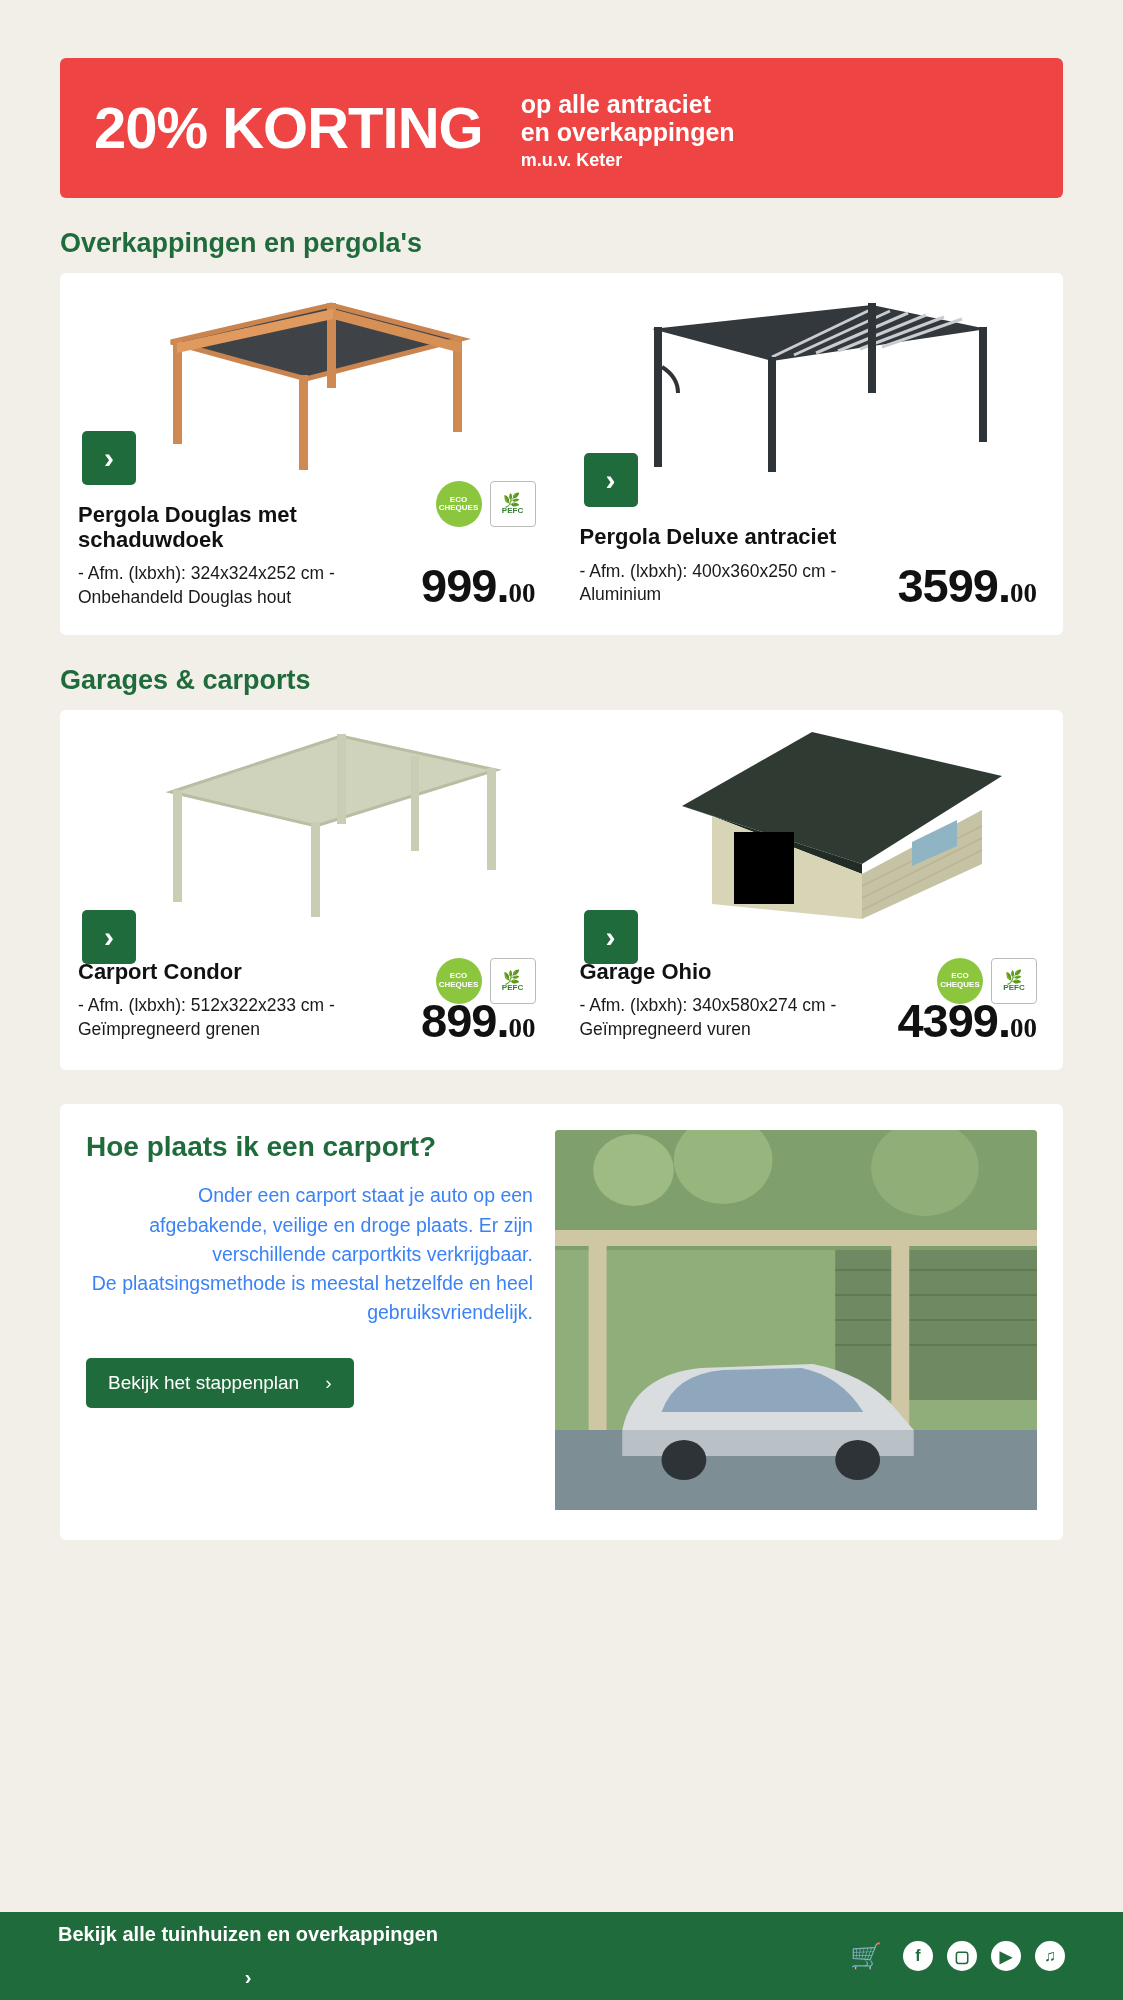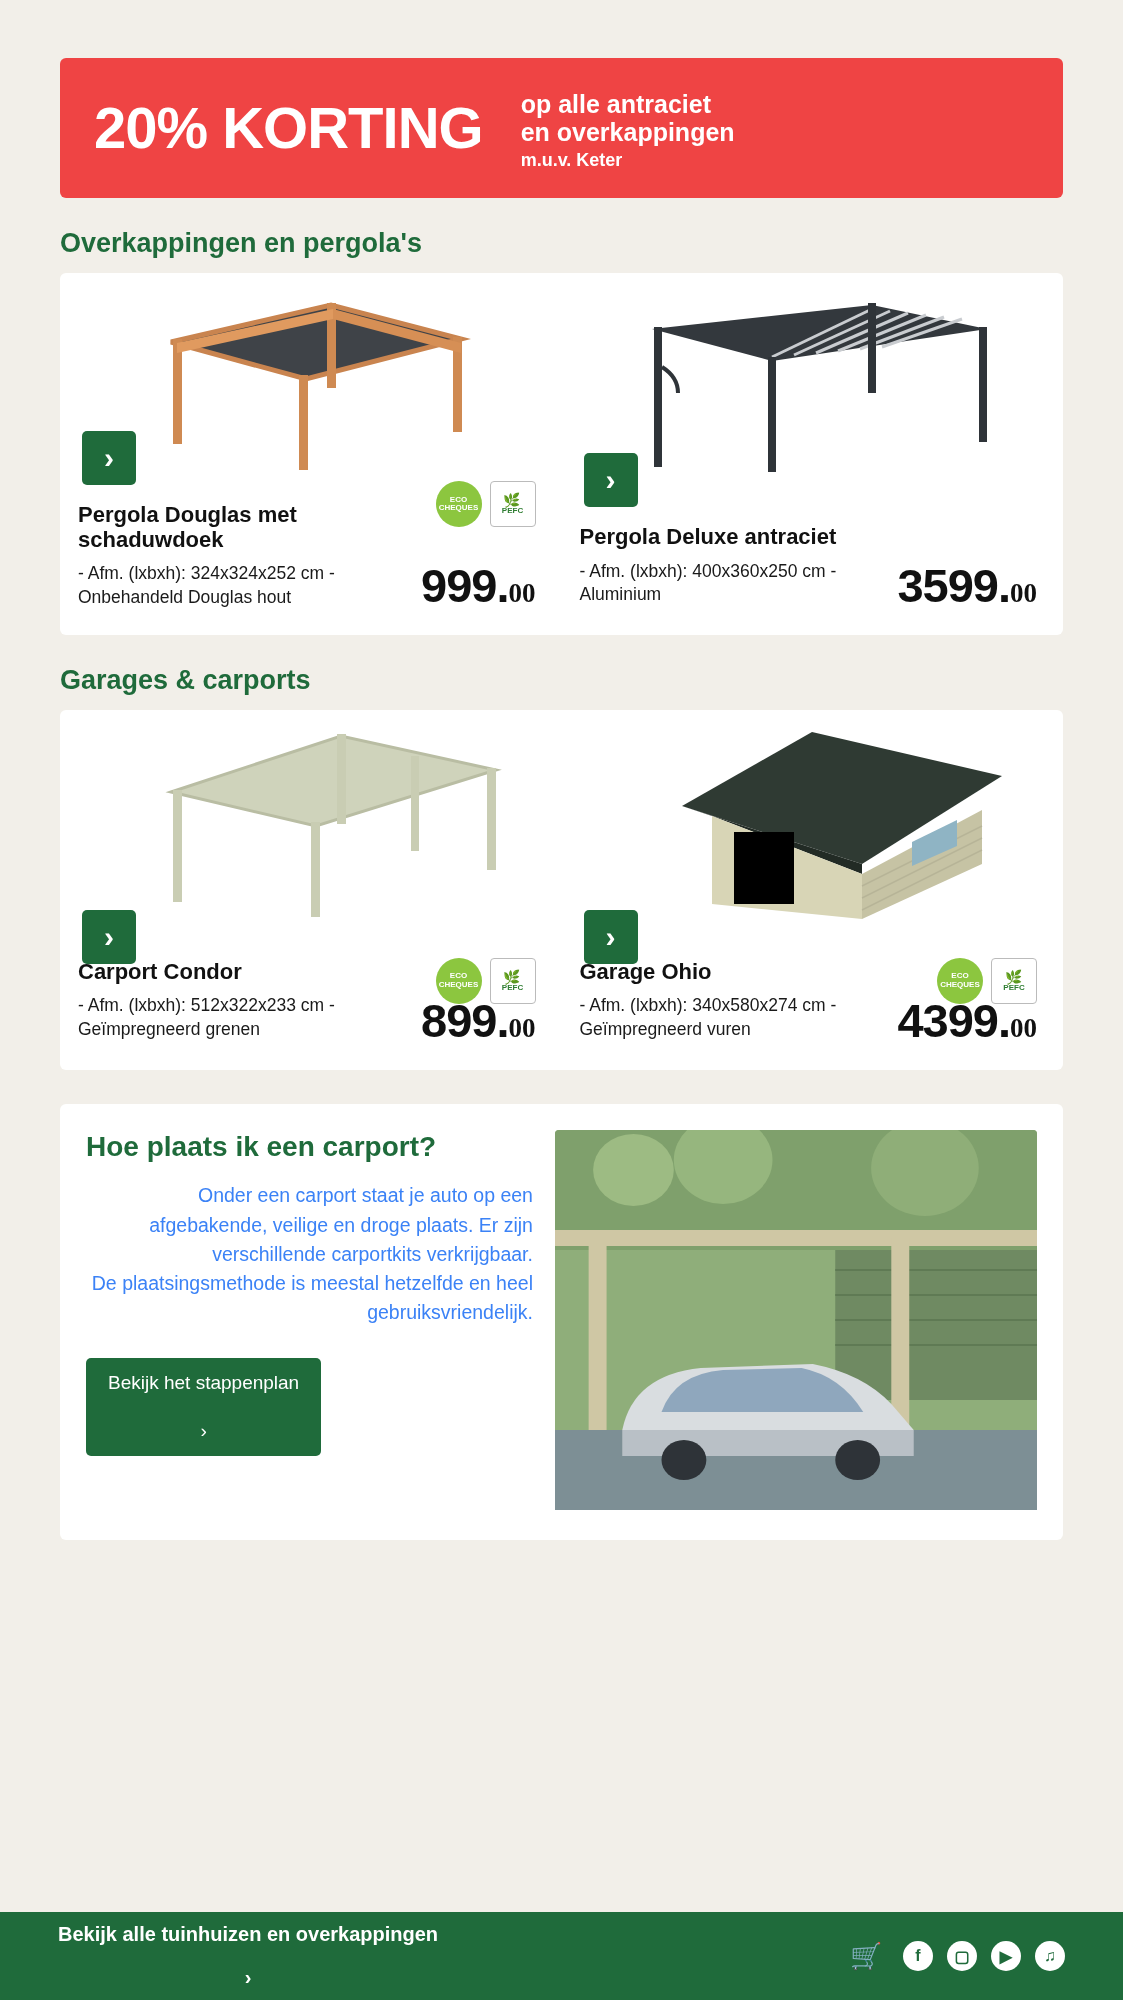--- a/index.html
+++ b/index.html
@@ -142,21 +142,20 @@
     text-align: right;
   }
   .cta {
     margin-top: 30px;
     display: inline-flex; align-items: center; gap: 26px;
     background: #1f6b3b; color: #fff;
     border-radius: 5px;
     padding: 14px 22px;
     font-size: 19px;
     cursor: pointer;
-    flex-direction: column;
   }
   .info-right {
     flex: 1; border-radius: 4px; overflow: hidden;
     min-height: 380px; position: relative;
   }
 
   
   .footer {
     position: absolute;
     left: 0; right: 0; bottom: 0;

